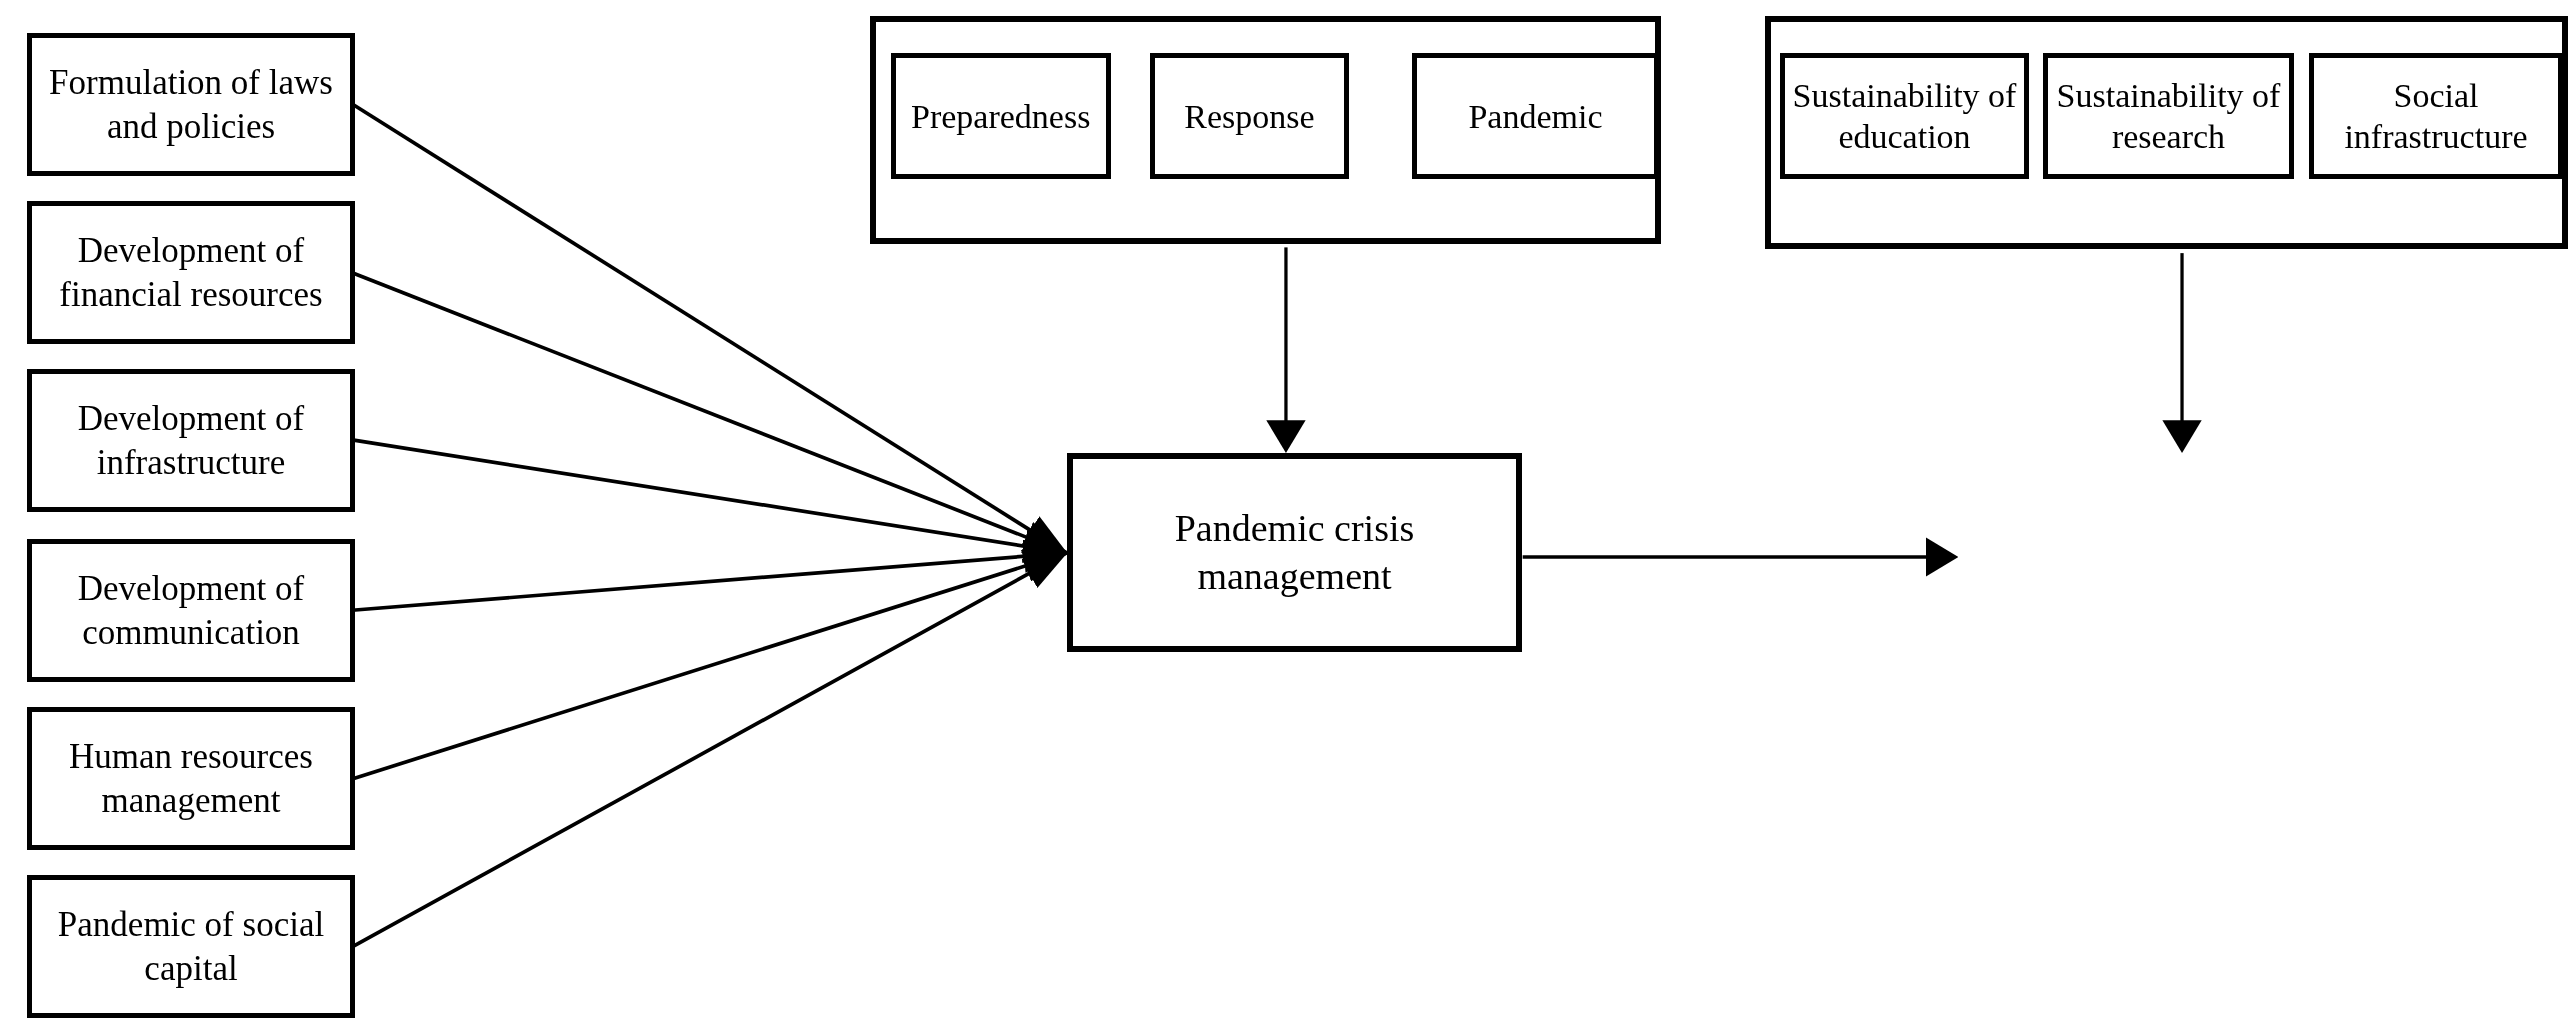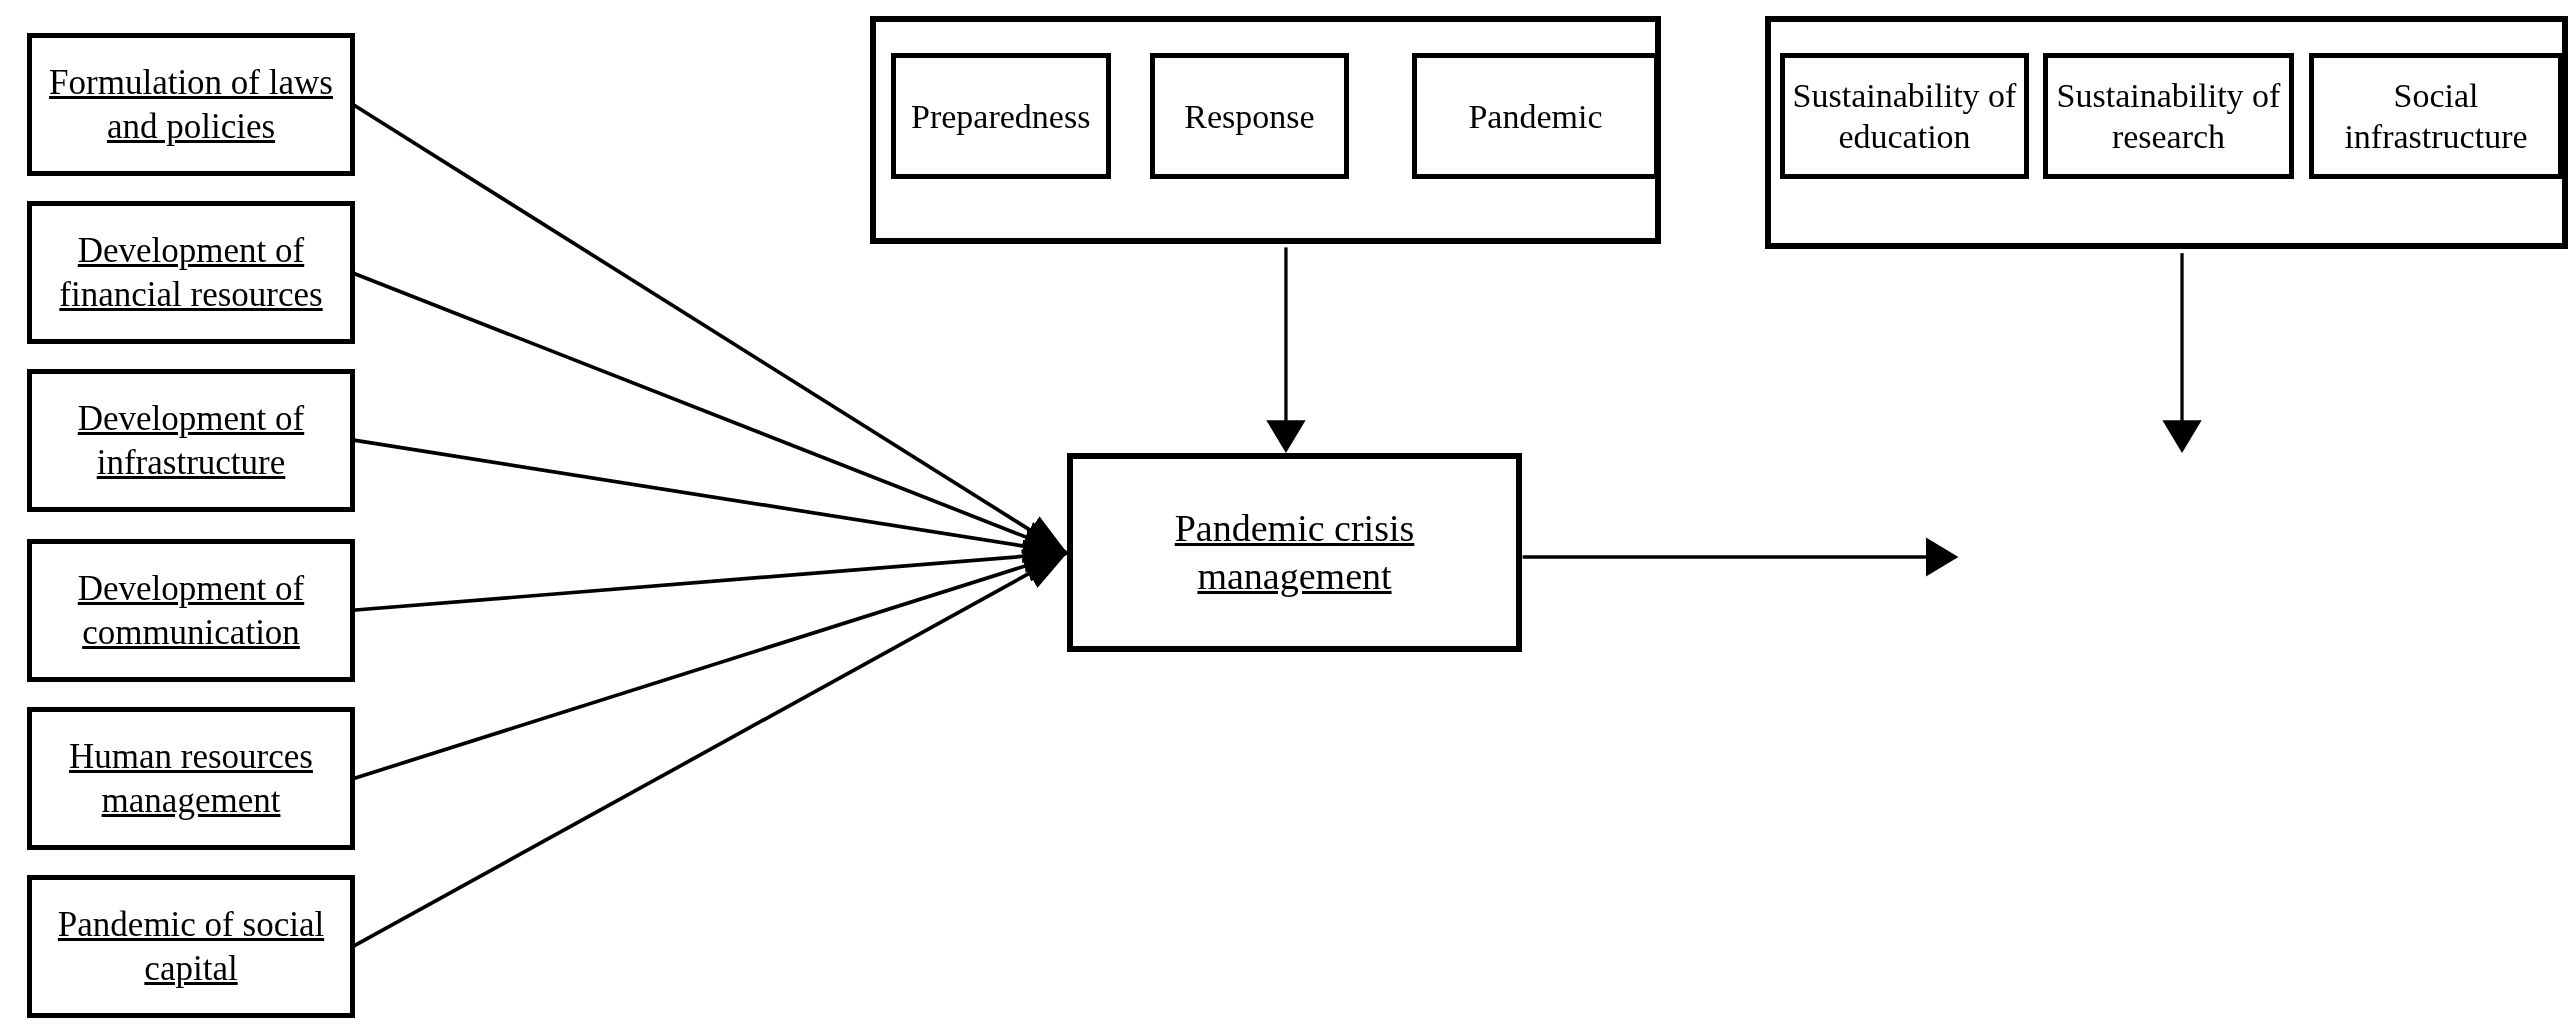--- a/index.html
+++ b/index.html
@@ -24,21 +24,20 @@
   }
   .box{
     position:absolute;
     box-sizing:border-box;
     background:var(--bg);
     display:flex;
     align-items:center;
     justify-content:center;
     text-align:center;
     line-height:1.25;
-    text-decoration:underline;
   }
   .abox{                 
     left:27px;
     width:328px;
     height:143px;
     border:5.7px solid var(--ink);
     font-size:35px;
   }
   .abox .lbl{max-width:316px;}
   .group{                

